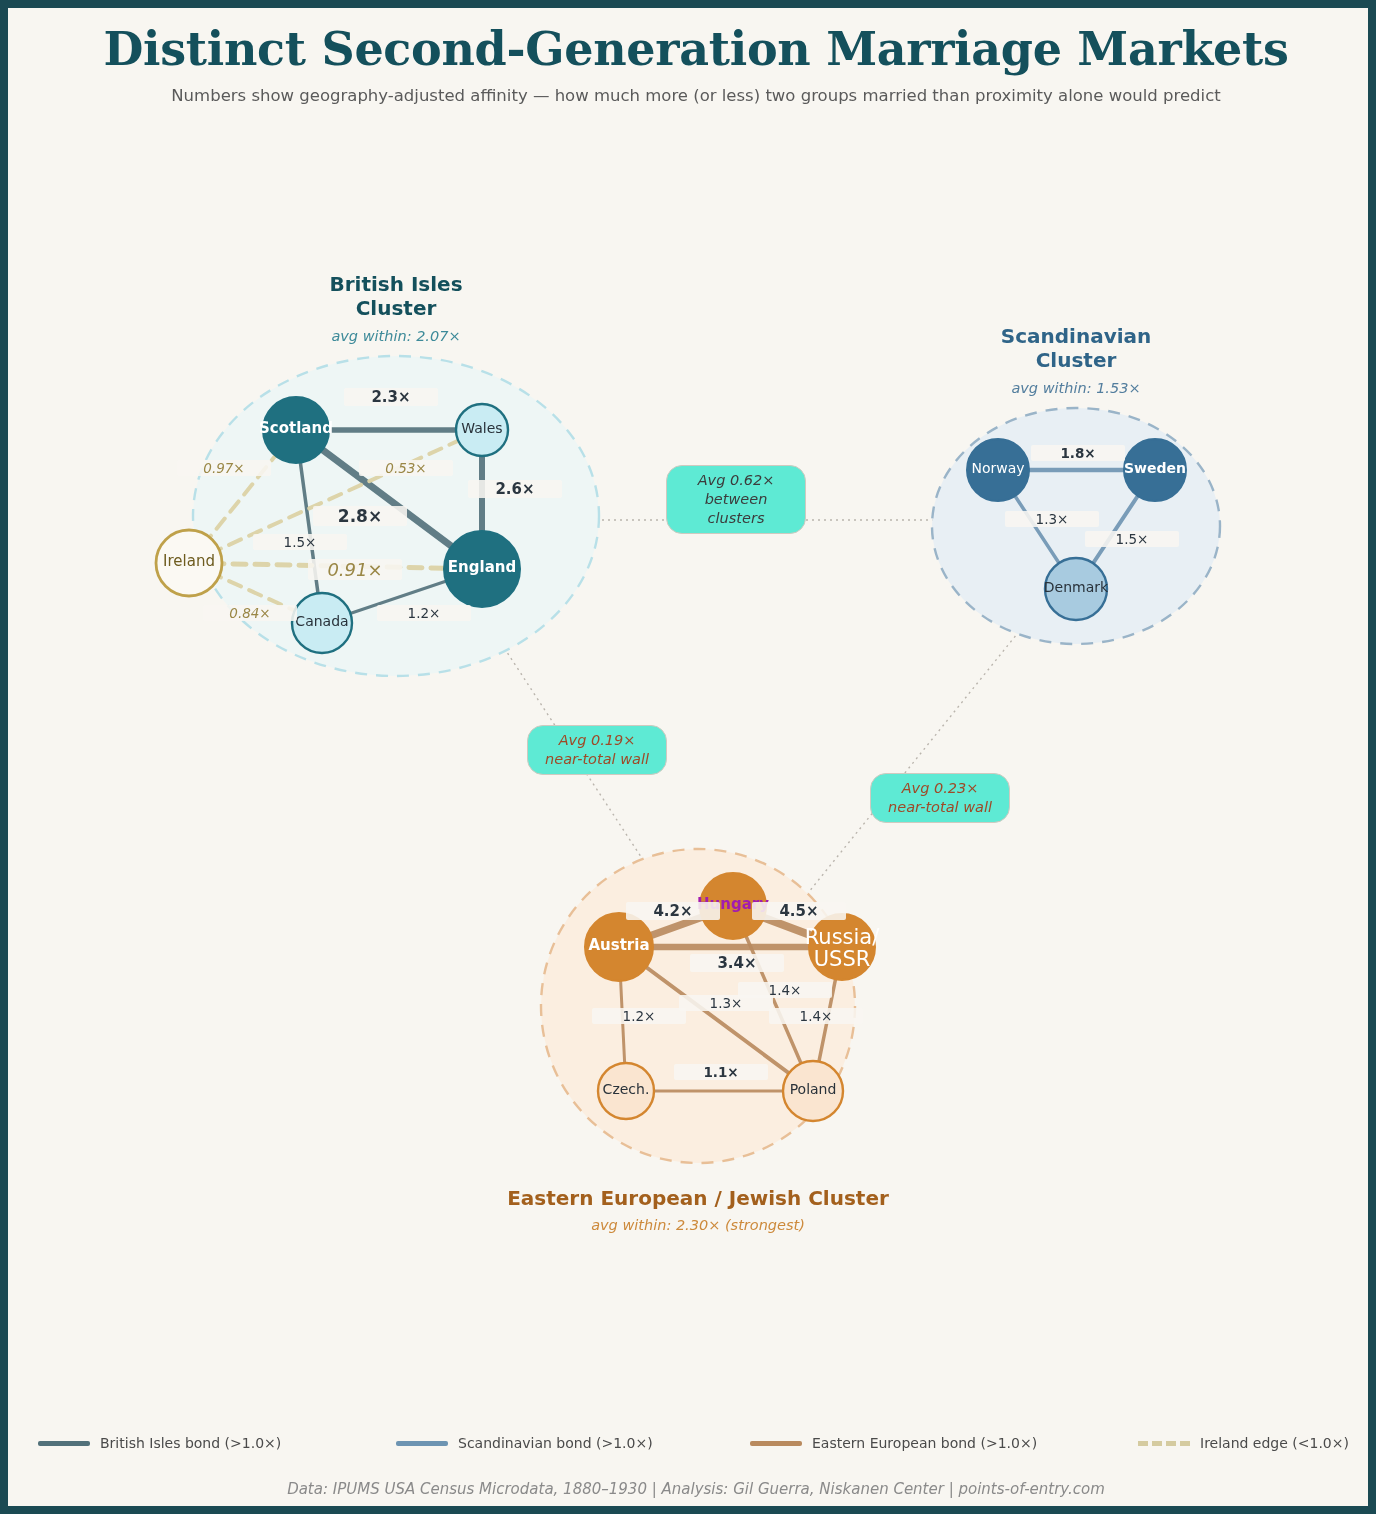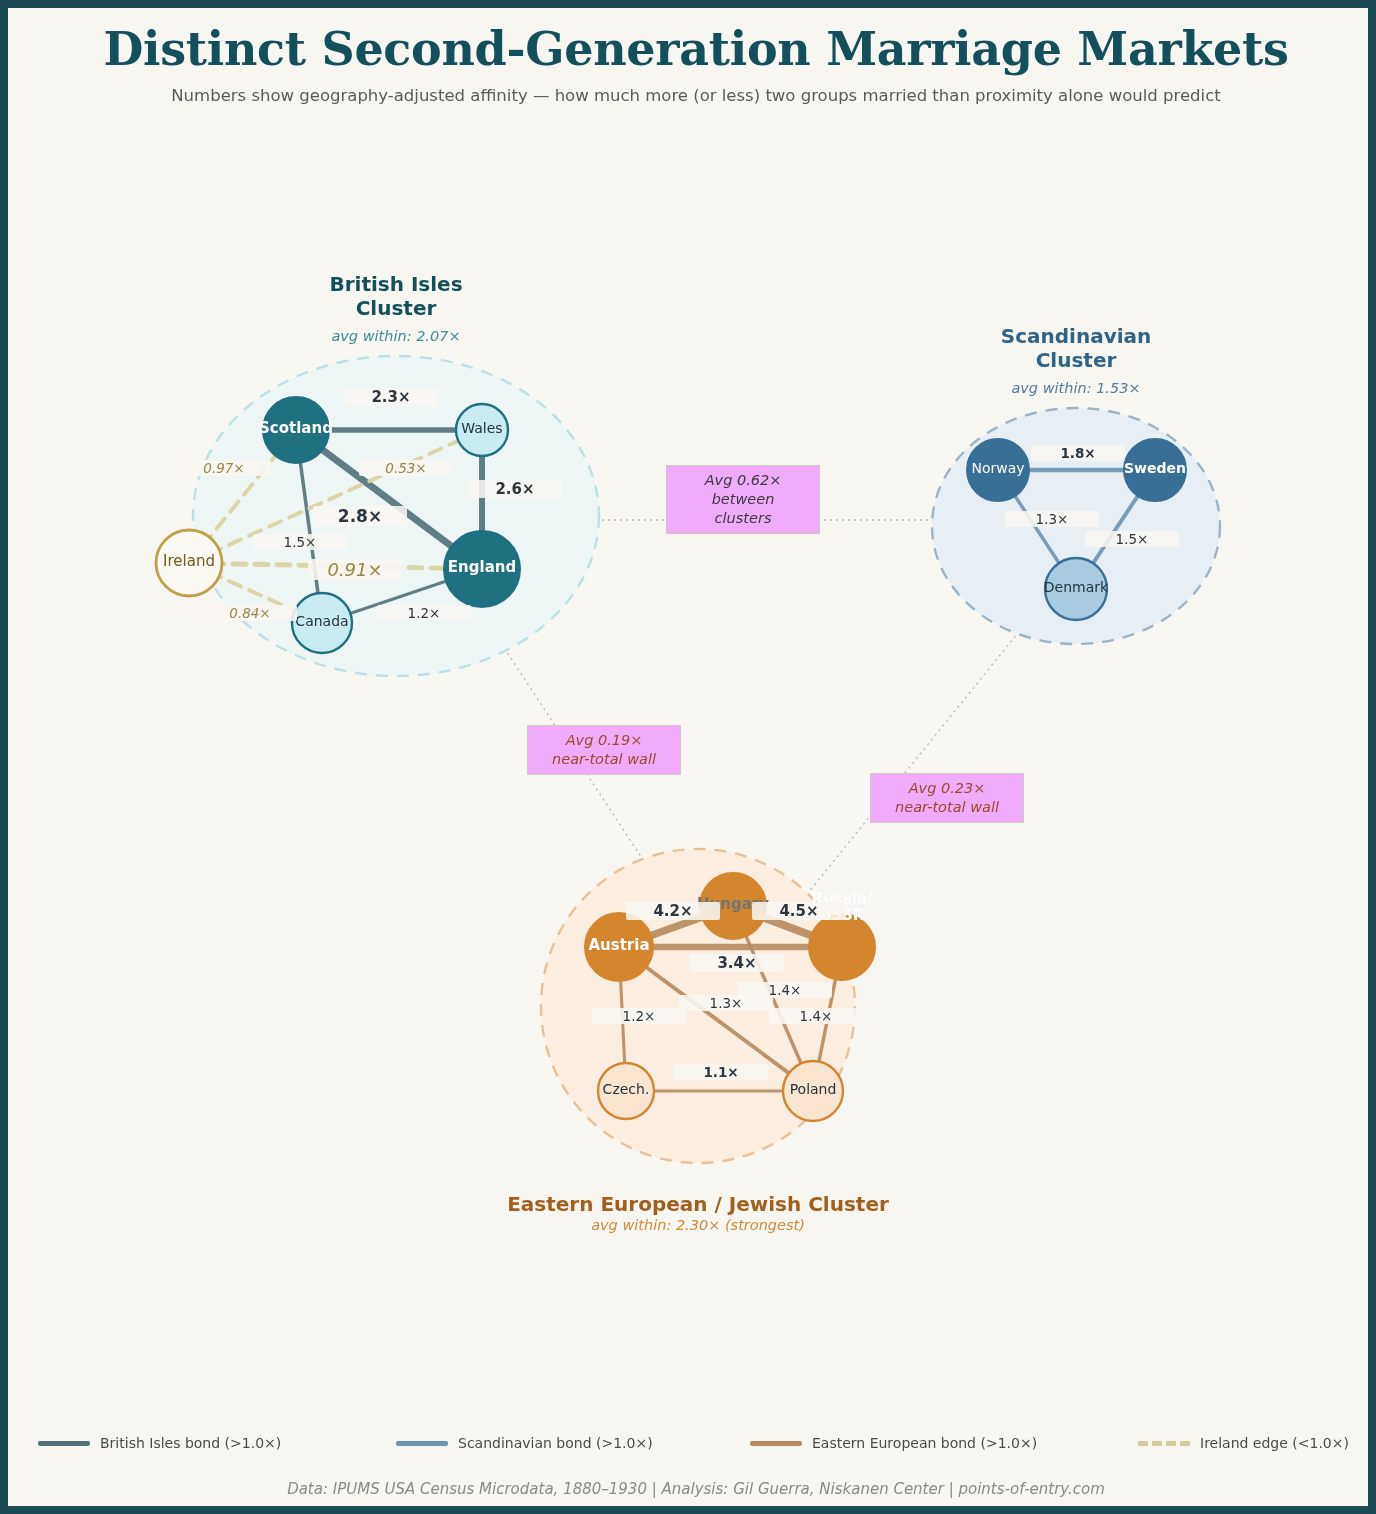--- a/index.html
+++ b/index.html
@@ -77,24 +77,24 @@
     padding: 0 2px;
     border-radius: 2px;
   }
   .anno-box {
     position: absolute;
     text-align: center;
     font-style: italic;
     font-size: 14.5px;
     line-height: 1.3;
     white-space: pre-line;
-    background: #f0abfc;
+    background: #5eead4;
     border: 1px solid #cfcac0;
-    border-radius: 0;
-    padding: 5px 18px;
+    border-radius: 16px;
+    padding: 5px 11px;
   }
   .legend {
     position: absolute;
     top: 1427px;
     left: 0;
     width: 1376px;
     height: 20px;
   }
   .legend-item {
     position: absolute;
@@ -204,34 +204,34 @@
       <div class="node-label" style="font-size: 14px; font-weight: normal; color: rgb(255, 255, 255); width: 150px; left: 915px; top: 453px;">Norway</div>
       <div class="node-label" style="font-size: 14px; font-weight: bold; color: rgb(255, 255, 255); width: 150px; left: 1072px; top: 453px;">Sweden</div>
       <div class="node-label" style="font-size: 14px; font-weight: normal; color: rgb(41, 50, 58); width: 150px; left: 993px; top: 572px;">Denmark</div>
       <div class="edge-label" style="font-size: 13.5px; font-weight: bold; font-style: normal; color: rgb(43, 54, 64); width: 90px; left: 1023px; top: 437px;">1.8×</div>
       <div class="edge-label" style="font-size: 13.5px; font-weight: normal; font-style: normal; color: rgb(43, 54, 64); width: 90px; left: 997px; top: 503px;">1.3×</div>
       <div class="edge-label" style="font-size: 13.5px; font-weight: normal; font-style: normal; color: rgb(43, 54, 64); width: 90px; left: 1077px; top: 523px;">1.5×</div>
       <div class="cluster-title" style="color: rgb(47, 100, 136); width: 420px; left: 858px; top: 317px;">Scandinavian
 Cluster</div>
       <div class="cluster-avg" style="color: rgb(83, 126, 158); width: 420px; left: 858px; top: 372px;">avg within: 1.53×</div>
       <div class="node-label" style="font-size: 15px; font-weight: bold; color: rgb(255, 255, 255); width: 150px; left: 536px; top: 930px;">Austria</div>
-      <div class="node-label" style="font-size: 15px; font-weight: bold; color: #737373; width: 150px; left: 650px; top: 889px;">Hungary</div>
-      <div class="node-label" style="font-size: 15px; font-weight: bold; color: rgb(255, 255, 255); width: 150px; left: 759px; top: 884px;">Russia/
+      <div class="node-label" style="font-size: 15px; font-weight: bold; color: #a21caf; width: 150px; left: 650px; top: 889px;">Hungary</div>
+      <div class="node-label" style="font-size: 21px; font-weight: normal; color: rgb(255, 255, 255); width: 150px; left: 759px; top: 918px;">Russia/
 USSR</div>
       <div class="node-label" style="font-size: 14px; font-weight: normal; color: rgb(41, 50, 58); width: 150px; left: 543px; top: 1074px;">Czech.</div>
       <div class="node-label" style="font-size: 14px; font-weight: normal; color: rgb(41, 50, 58); width: 150px; left: 730px; top: 1074px;">Poland</div>
       <div class="edge-label" style="font-size: 15px; font-weight: bold; font-style: normal; color: rgb(43, 54, 64); width: 90px; left: 618px; top: 894px;">4.2×</div>
       <div class="edge-label" style="font-size: 15px; font-weight: bold; font-style: normal; color: rgb(43, 54, 64); width: 90px; left: 744px; top: 894px;">4.5×</div>
       <div class="edge-label" style="font-size: 15px; font-weight: bold; font-style: normal; color: rgb(43, 54, 64); width: 90px; left: 682px; top: 946px;">3.4×</div>
       <div class="edge-label" style="font-size: 13.5px; font-weight: normal; font-style: normal; color: rgb(43, 54, 64); width: 90px; left: 584px; top: 1000px;">1.2×</div>
       <div class="edge-label" style="font-size: 13.5px; font-weight: normal; font-style: normal; color: rgb(43, 54, 64); width: 90px; left: 671px; top: 987px;">1.3×</div>
       <div class="edge-label" style="font-size: 13.5px; font-weight: normal; font-style: normal; color: rgb(43, 54, 64); width: 90px; left: 730px; top: 974px;">1.4×</div>
       <div class="edge-label" style="font-size: 13.5px; font-weight: normal; font-style: normal; color: rgb(43, 54, 64); width: 90px; left: 761px; top: 1000px;">1.4×</div>
       <div class="edge-label" style="font-size: 13.5px; font-weight: bold; font-style: normal; color: rgb(43, 54, 64); width: 90px; left: 666px; top: 1056px;">1.1×</div>
-      <div class="cluster-title" style="color: rgb(163, 96, 29); width: 420px; left: 480px; top: 1179px; margin-top: 6px;">Eastern European / Jewish Cluster</div>
+      <div class="cluster-title" style="color: rgb(163, 96, 29); width: 420px; left: 480px; top: 1179px;">Eastern European / Jewish Cluster</div>
       <div class="cluster-avg" style="color: rgb(205, 138, 60); width: 420px; left: 480px; top: 1209px;">avg within: 2.30×  (strongest)</div>
       <div class="anno-box" style="color: rgb(60, 60, 60); left: 658px; top: 457px; width: 116px;">Avg 0.62×
 between clusters</div>
       <div class="anno-box" style="color: rgb(158, 74, 40); left: 519px; top: 717px; width: 116px;">Avg 0.19×
 near-total wall</div>
       <div class="anno-box" style="color: rgb(158, 74, 40); left: 862px; top: 765px; width: 116px;">Avg 0.23×
 near-total wall</div>
     </div>
 
   <div class="legend" id="legend">

